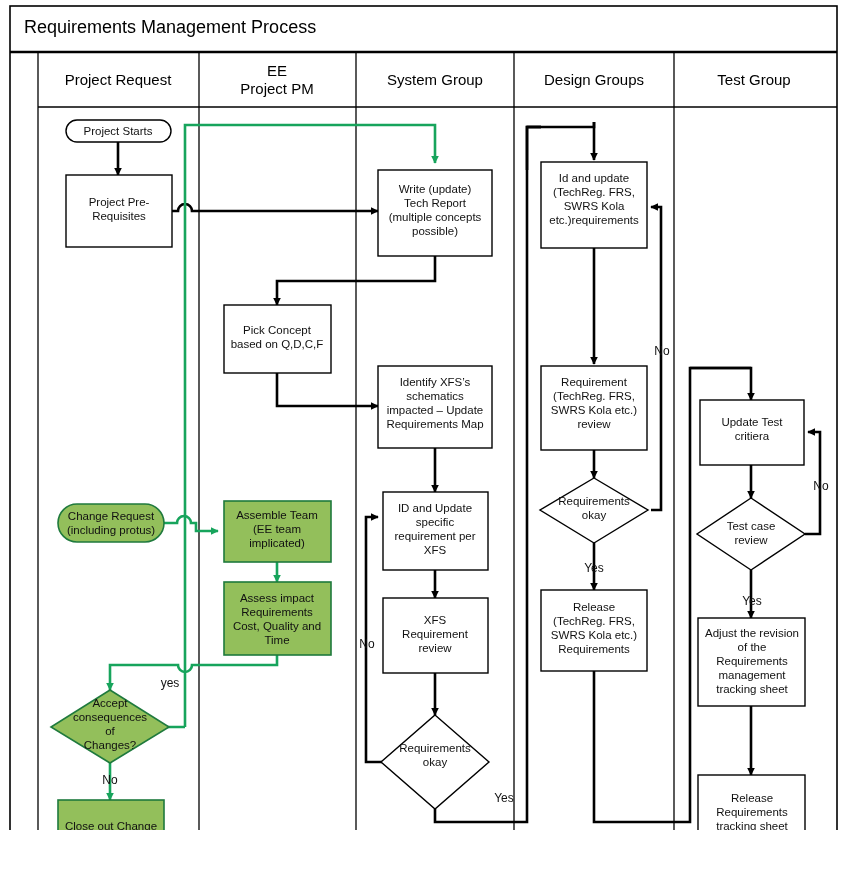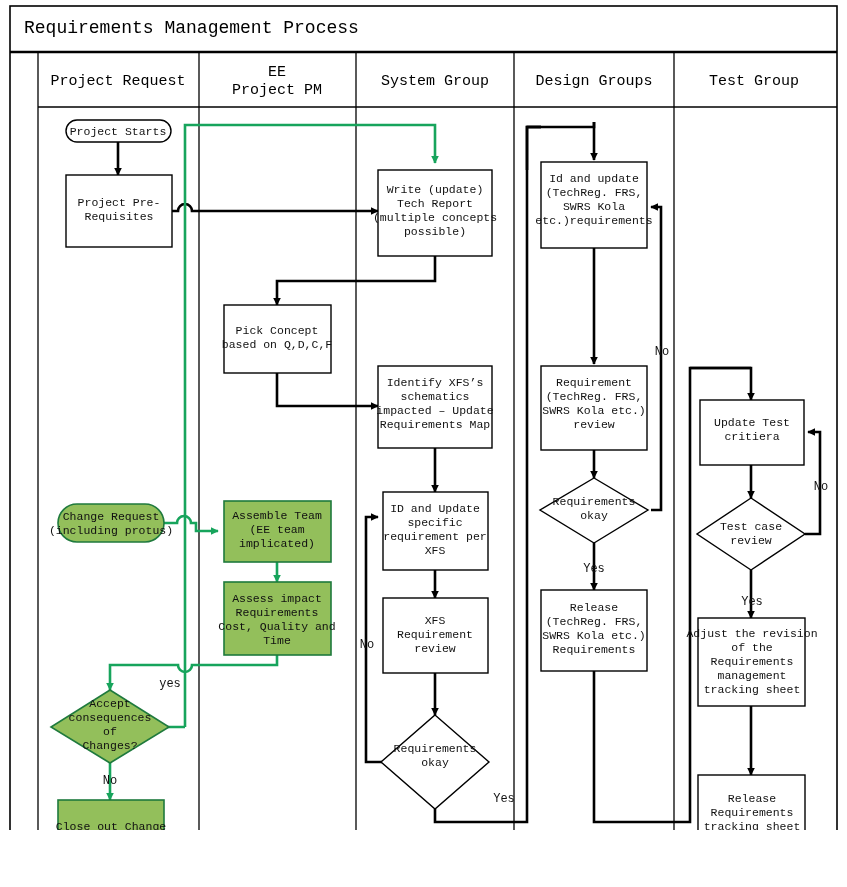--- a/index.html
+++ b/index.html
@@ -1,17 +1,17 @@
 <!DOCTYPE html>
 <html><head>
 <meta charset="utf-8">
 <style>
   html,body{margin:0;padding:0;background:#ffffff;}
   body{font-family:"Liberation Sans", sans-serif;}
-  #page{position:relative;width:847px;height:830px;overflow:hidden;background:#fff;font-family:Liberation Mono, monospace;}
+  #page{position:relative;width:847px;height:830px;overflow:hidden;background:#fff;}
   #flow{position:absolute;left:0;top:0;}
   .lane-title{font-size:15px;fill:#000;text-anchor:middle;}
   .node-label{font-size:11.5px;fill:#111;text-anchor:middle;}
   .edge-label{font-size:12px;fill:#111;text-anchor:middle;}
   .title-text{font-size:18px;fill:#000;}
   .frame{fill:none;stroke:#000;}
 </style>
 </head>
 <body>
 

